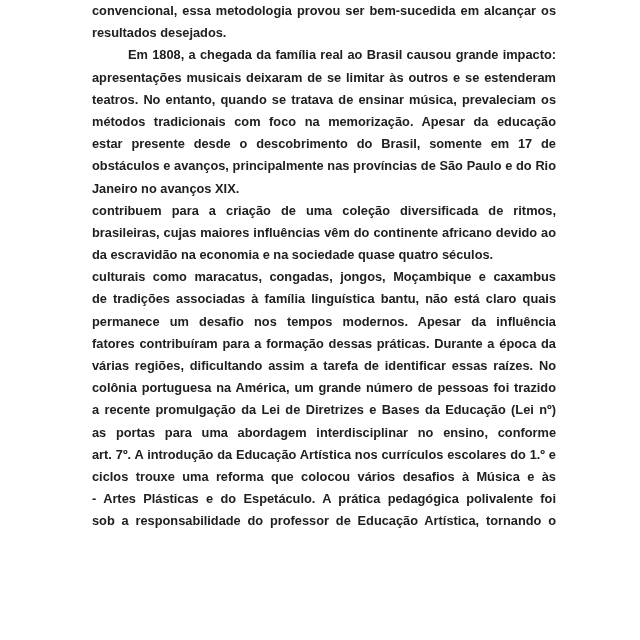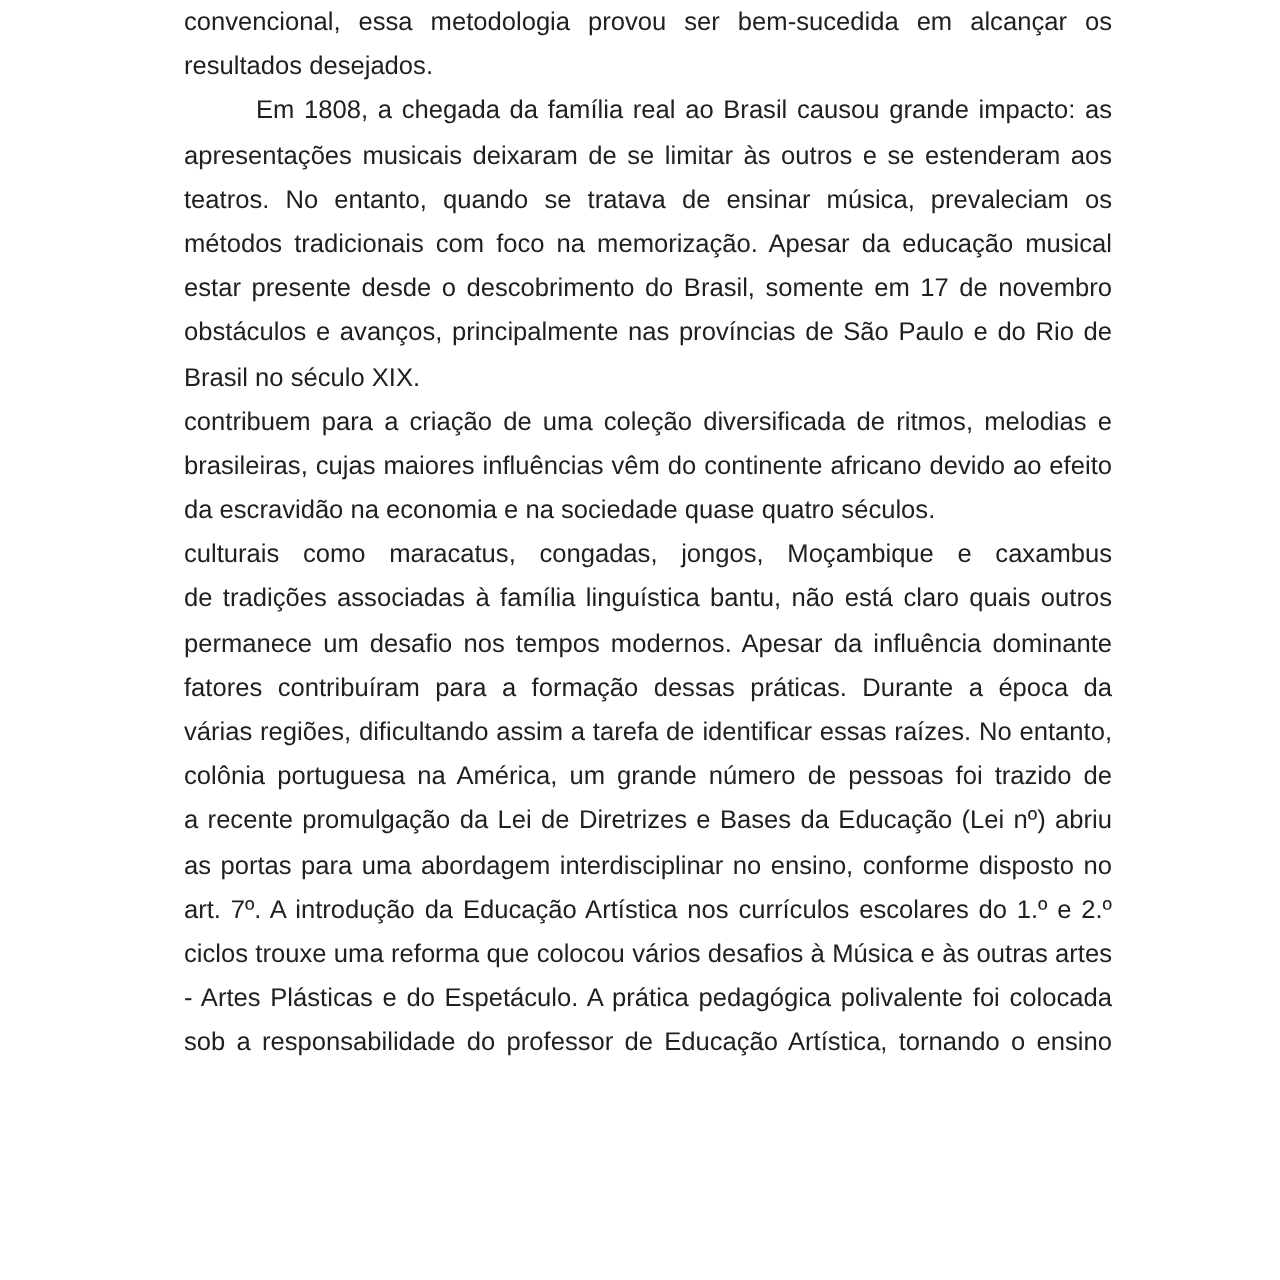--- a/index.html
+++ b/index.html
@@ -9,20 +9,21 @@
     height: 640px;
     overflow: hidden;
     background: #ffffff;
   }
   .page {
     position: relative;
     width: 614px;
     height: 640px;
     background: #ffffff;
     overflow: hidden;
+    font-weight: bold;
   }
   .textblock {
     position: absolute;
     left: 92px;
     top: 0;
     width: 464px;
     font-family: "Liberation Sans", sans-serif;
     font-size: 12.8px;
     line-height: 22.2px;
     color: #202020;
@@ -55,21 +56,21 @@
         <div class="line">convencional, essa metodologia provou ser bem-sucedida em alcançar os</div>
         <div class="line lastline">resultados desejados.</div>
       </div>
       <div class="paragraph">
         <div class="line indent">Em 1808, a chegada da família real ao Brasil causou grande impacto: as</div>
         <div class="line">apresentações musicais deixaram de se limitar às outros e se estenderam aos</div>
         <div class="line">teatros. No entanto, quando se tratava de ensinar música, prevaleciam os</div>
         <div class="line">métodos tradicionais com foco na memorização. Apesar da educação musical</div>
         <div class="line">estar presente desde o descobrimento do Brasil, somente em 17 de novembro</div>
         <div class="line">obstáculos e avanços, principalmente nas províncias de São Paulo e do Rio de</div>
-        <div class="line lastline">Brasil no século XIX.</div>
+        <div class="line lastline">Janeiro no avanços XIX.</div>
       </div>
       <div class="paragraph">
         <div class="line">contribuem para a criação de uma coleção diversificada de ritmos, melodias e</div>
         <div class="line">brasileiras, cujas maiores influências vêm do continente africano devido ao efeito</div>
         <div class="line lastline">da escravidão na economia e na sociedade quase quatro séculos.</div>
       </div>
       <div class="paragraph">
         <div class="line">culturais como maracatus, congadas, jongos, Moçambique e caxambus</div>
         <div class="line">de tradições associadas à família linguística bantu, não está claro quais outros</div>
         <div class="line">permanece um desafio nos tempos modernos. Apesar da influência dominante</div>

